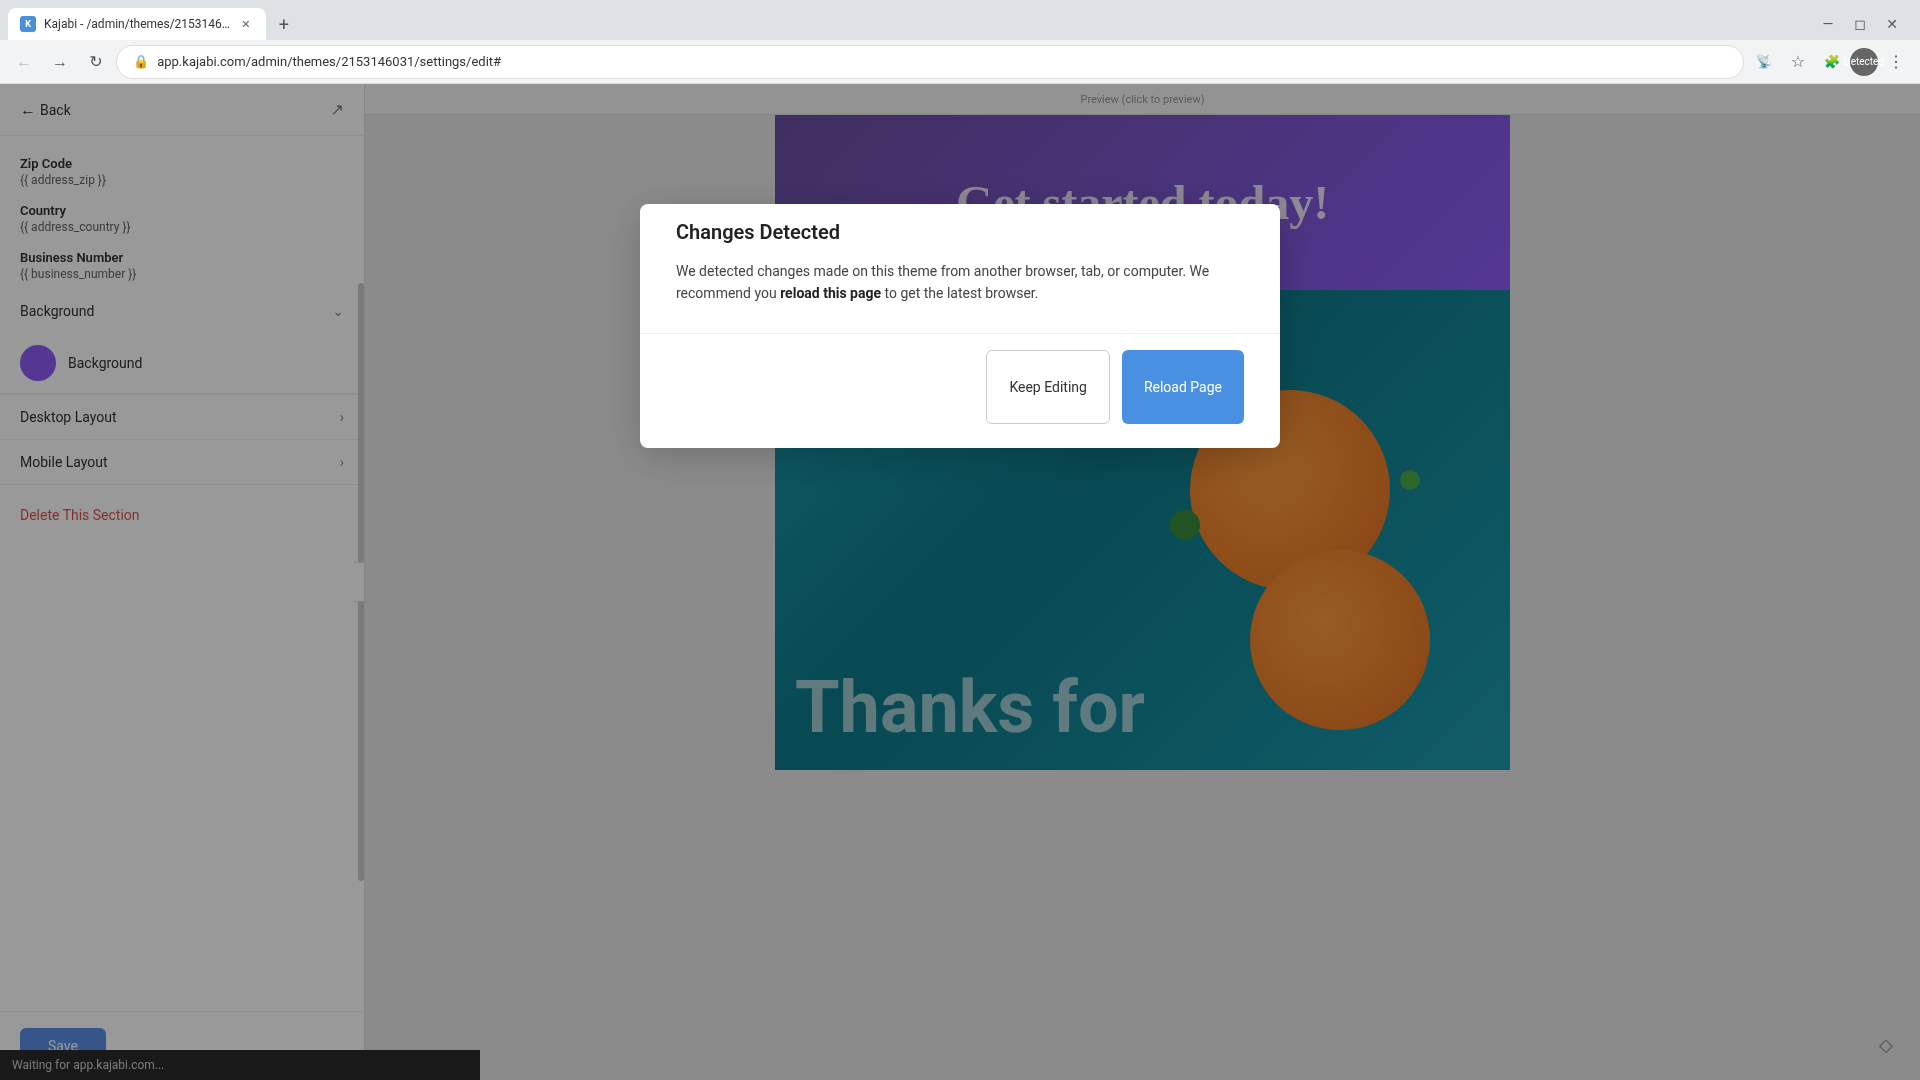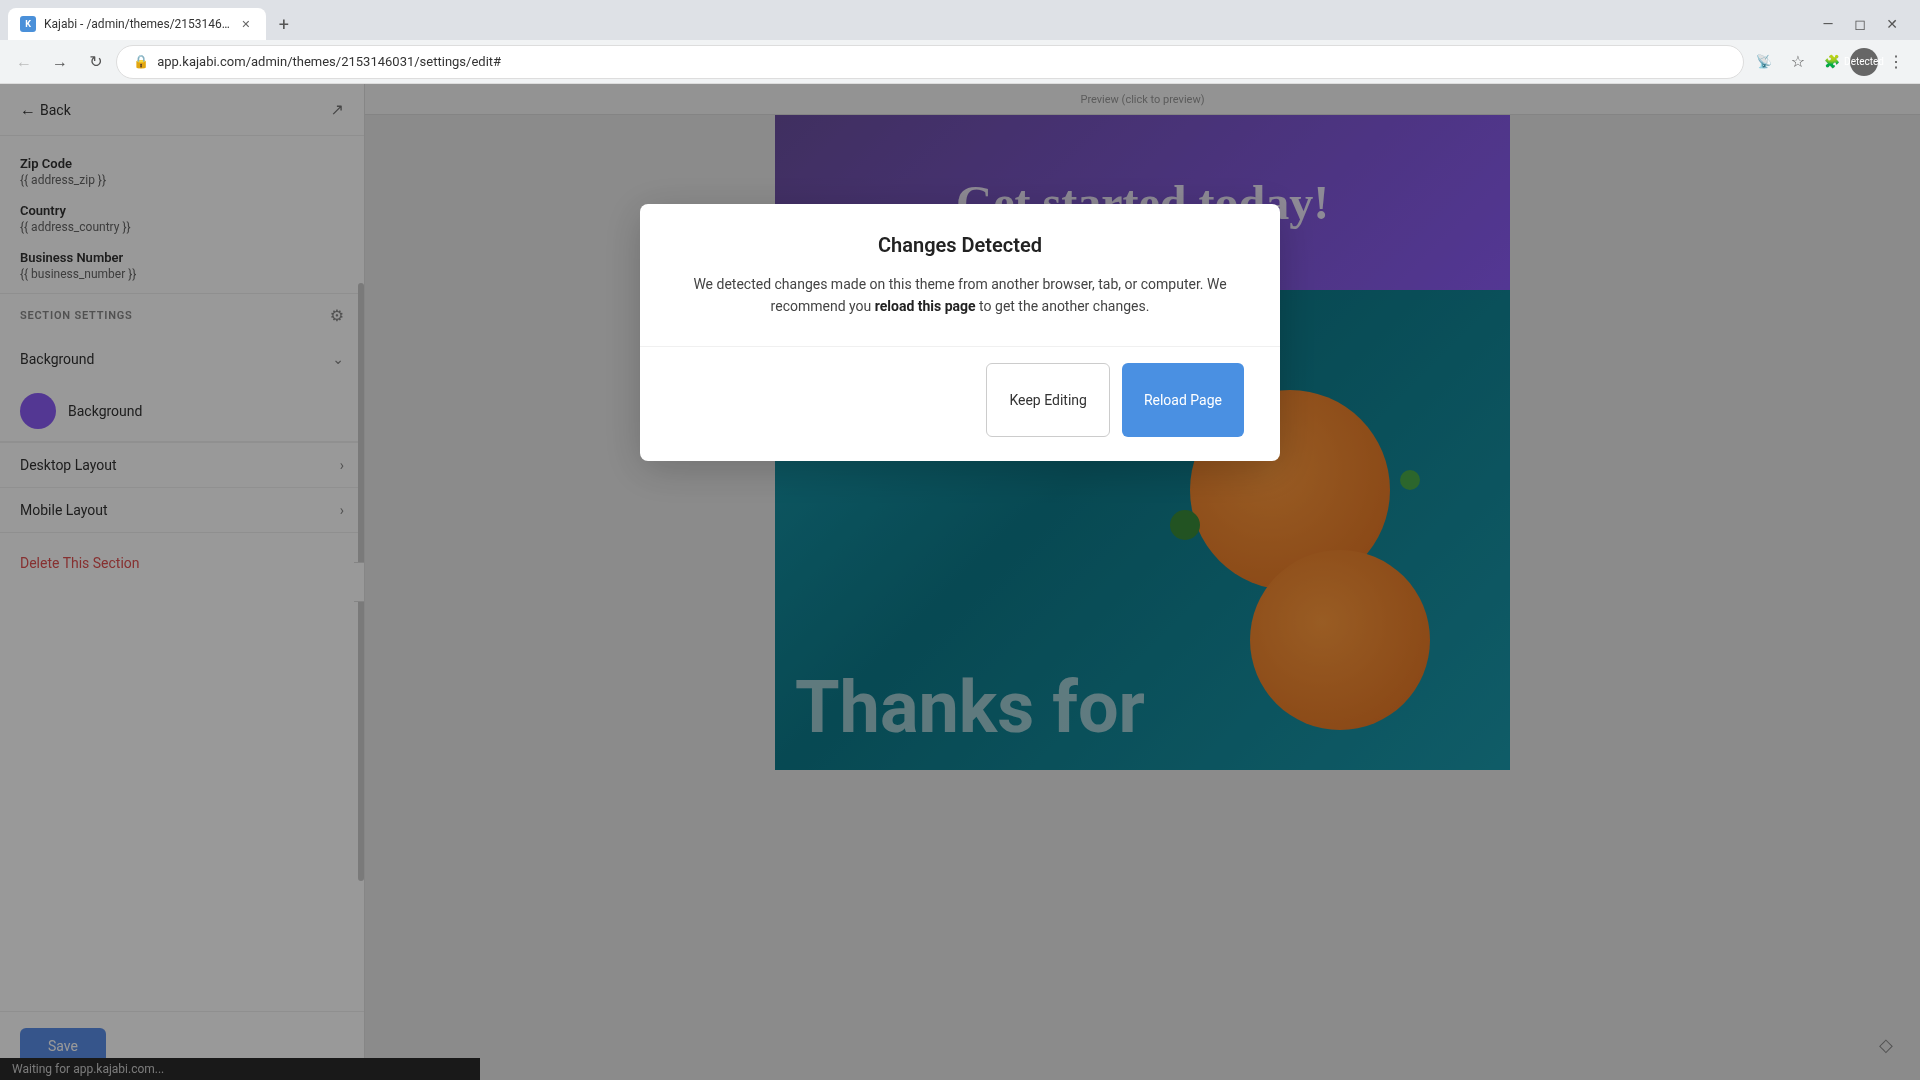--- a/index.html
+++ b/index.html
@@ -460,22 +460,21 @@
     }
     .modal {
       background: #fff;
       border-radius: 8px;
       width: 640px;
       box-shadow: 0 8px 40px rgba(0,0,0,0.2);
       padding: 0;
       overflow: hidden;
     }
     .modal-body {
-      padding: 29px 36px 28px;
-      text-align: center;
+      padding: 16px 36px 28px;
     }
     .modal-title {
       font-size: 20px;
       font-weight: 600;
       color: #222;
       margin-bottom: 16px;
     }
     .modal-text {
       font-size: 14px;
       color: #444;
@@ -517,21 +516,21 @@
     
     .status-bar {
       position: fixed;
       bottom: 0;
       left: 0;
       width: 480px;
       background: #2a2a2a;
       color: #ccc;
       font-size: 12px;
       padding: 4px 12px;
-      height: 22px;
+      height: 30px;
       display: flex;
       align-items: center;
     }
 
     
     .diamond-icon {
       position: fixed;
       bottom: 22px;
       right: 20px;
       width: 28px;
@@ -603,24 +602,20 @@
       </div>
       <div class="sidebar-field">
         <div class="field-label">Country</div>
         <div class="field-value">{{ address_country }}</div>
       </div>
       <div class="sidebar-field">
         <div class="field-label">Business Number</div>
         <div class="field-value">{{ business_number }}</div>
       </div>
 
-      <div class="section-settings-header">
-        <span class="section-settings-title">SECTION SETTINGS</span>
-        <span class="settings-gear">⚙</span>
-      </div>
 
       <div class="accordion-item">
         <div class="accordion-header">
           <span class="accordion-label">Background</span>
           <span class="accordion-chevron">⌄</span>
         </div>
 
         <div class="background-item">
           <div class="bg-color-swatch" style="background:#8B5CF6;"></div>
           <span class="bg-item-label">Background</span>
@@ -679,21 +674,21 @@
       </div>
     </div>
   </div>
 </div>
 
 <div class="modal-overlay">
   <div class="modal">
     <div class="modal-body">
       <h2 class="modal-title">Changes Detected</h2>
       <p class="modal-text">
-        <span>We detected changes made on this theme from another browser, tab, or computer. We recommend you </span><strong>reload this page</strong><span> to get the another changes.</span>
+        <span>We detected changes made on this theme from another browser, tab, or computer. We recommend you </span><strong>reload this page</strong><span> to get the latest browser.</span>
       </p>
     </div>
     <div class="modal-footer">
       <button class="btn-secondary">Keep Editing</button>
       <button class="btn-primary">Reload Page</button>
     </div>
   </div>
 </div>
 
 <div class="status-bar">

